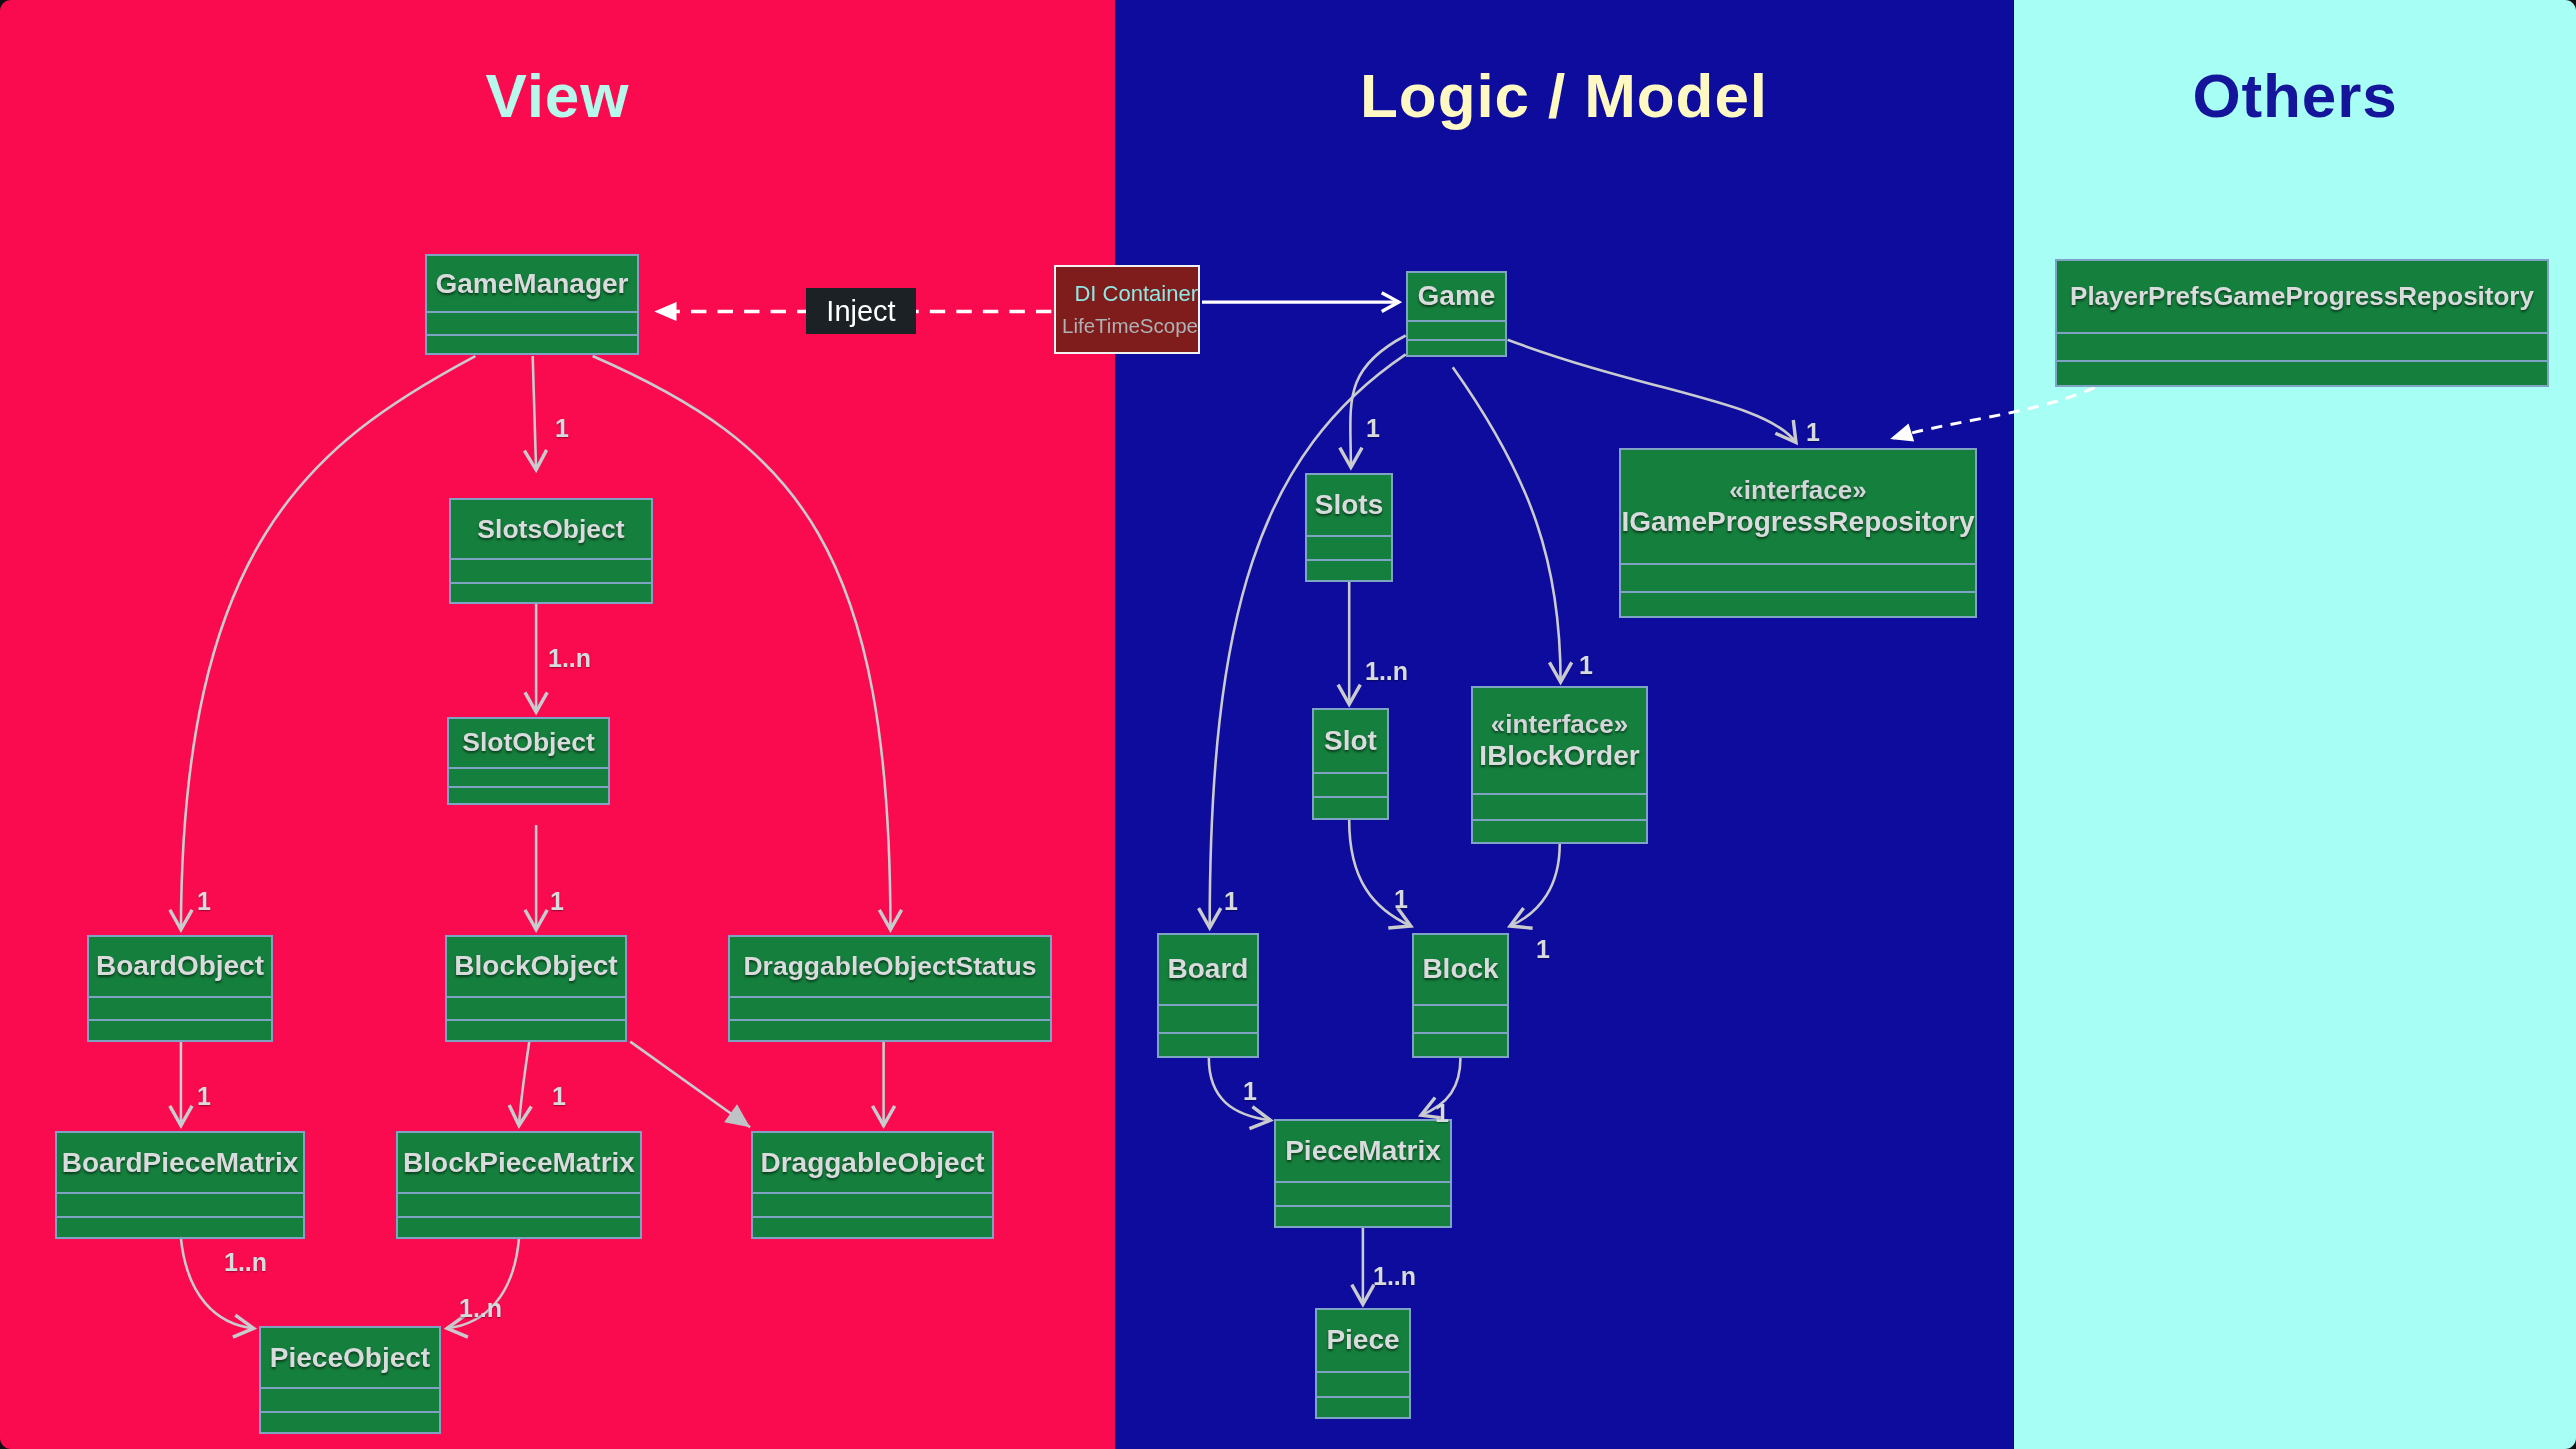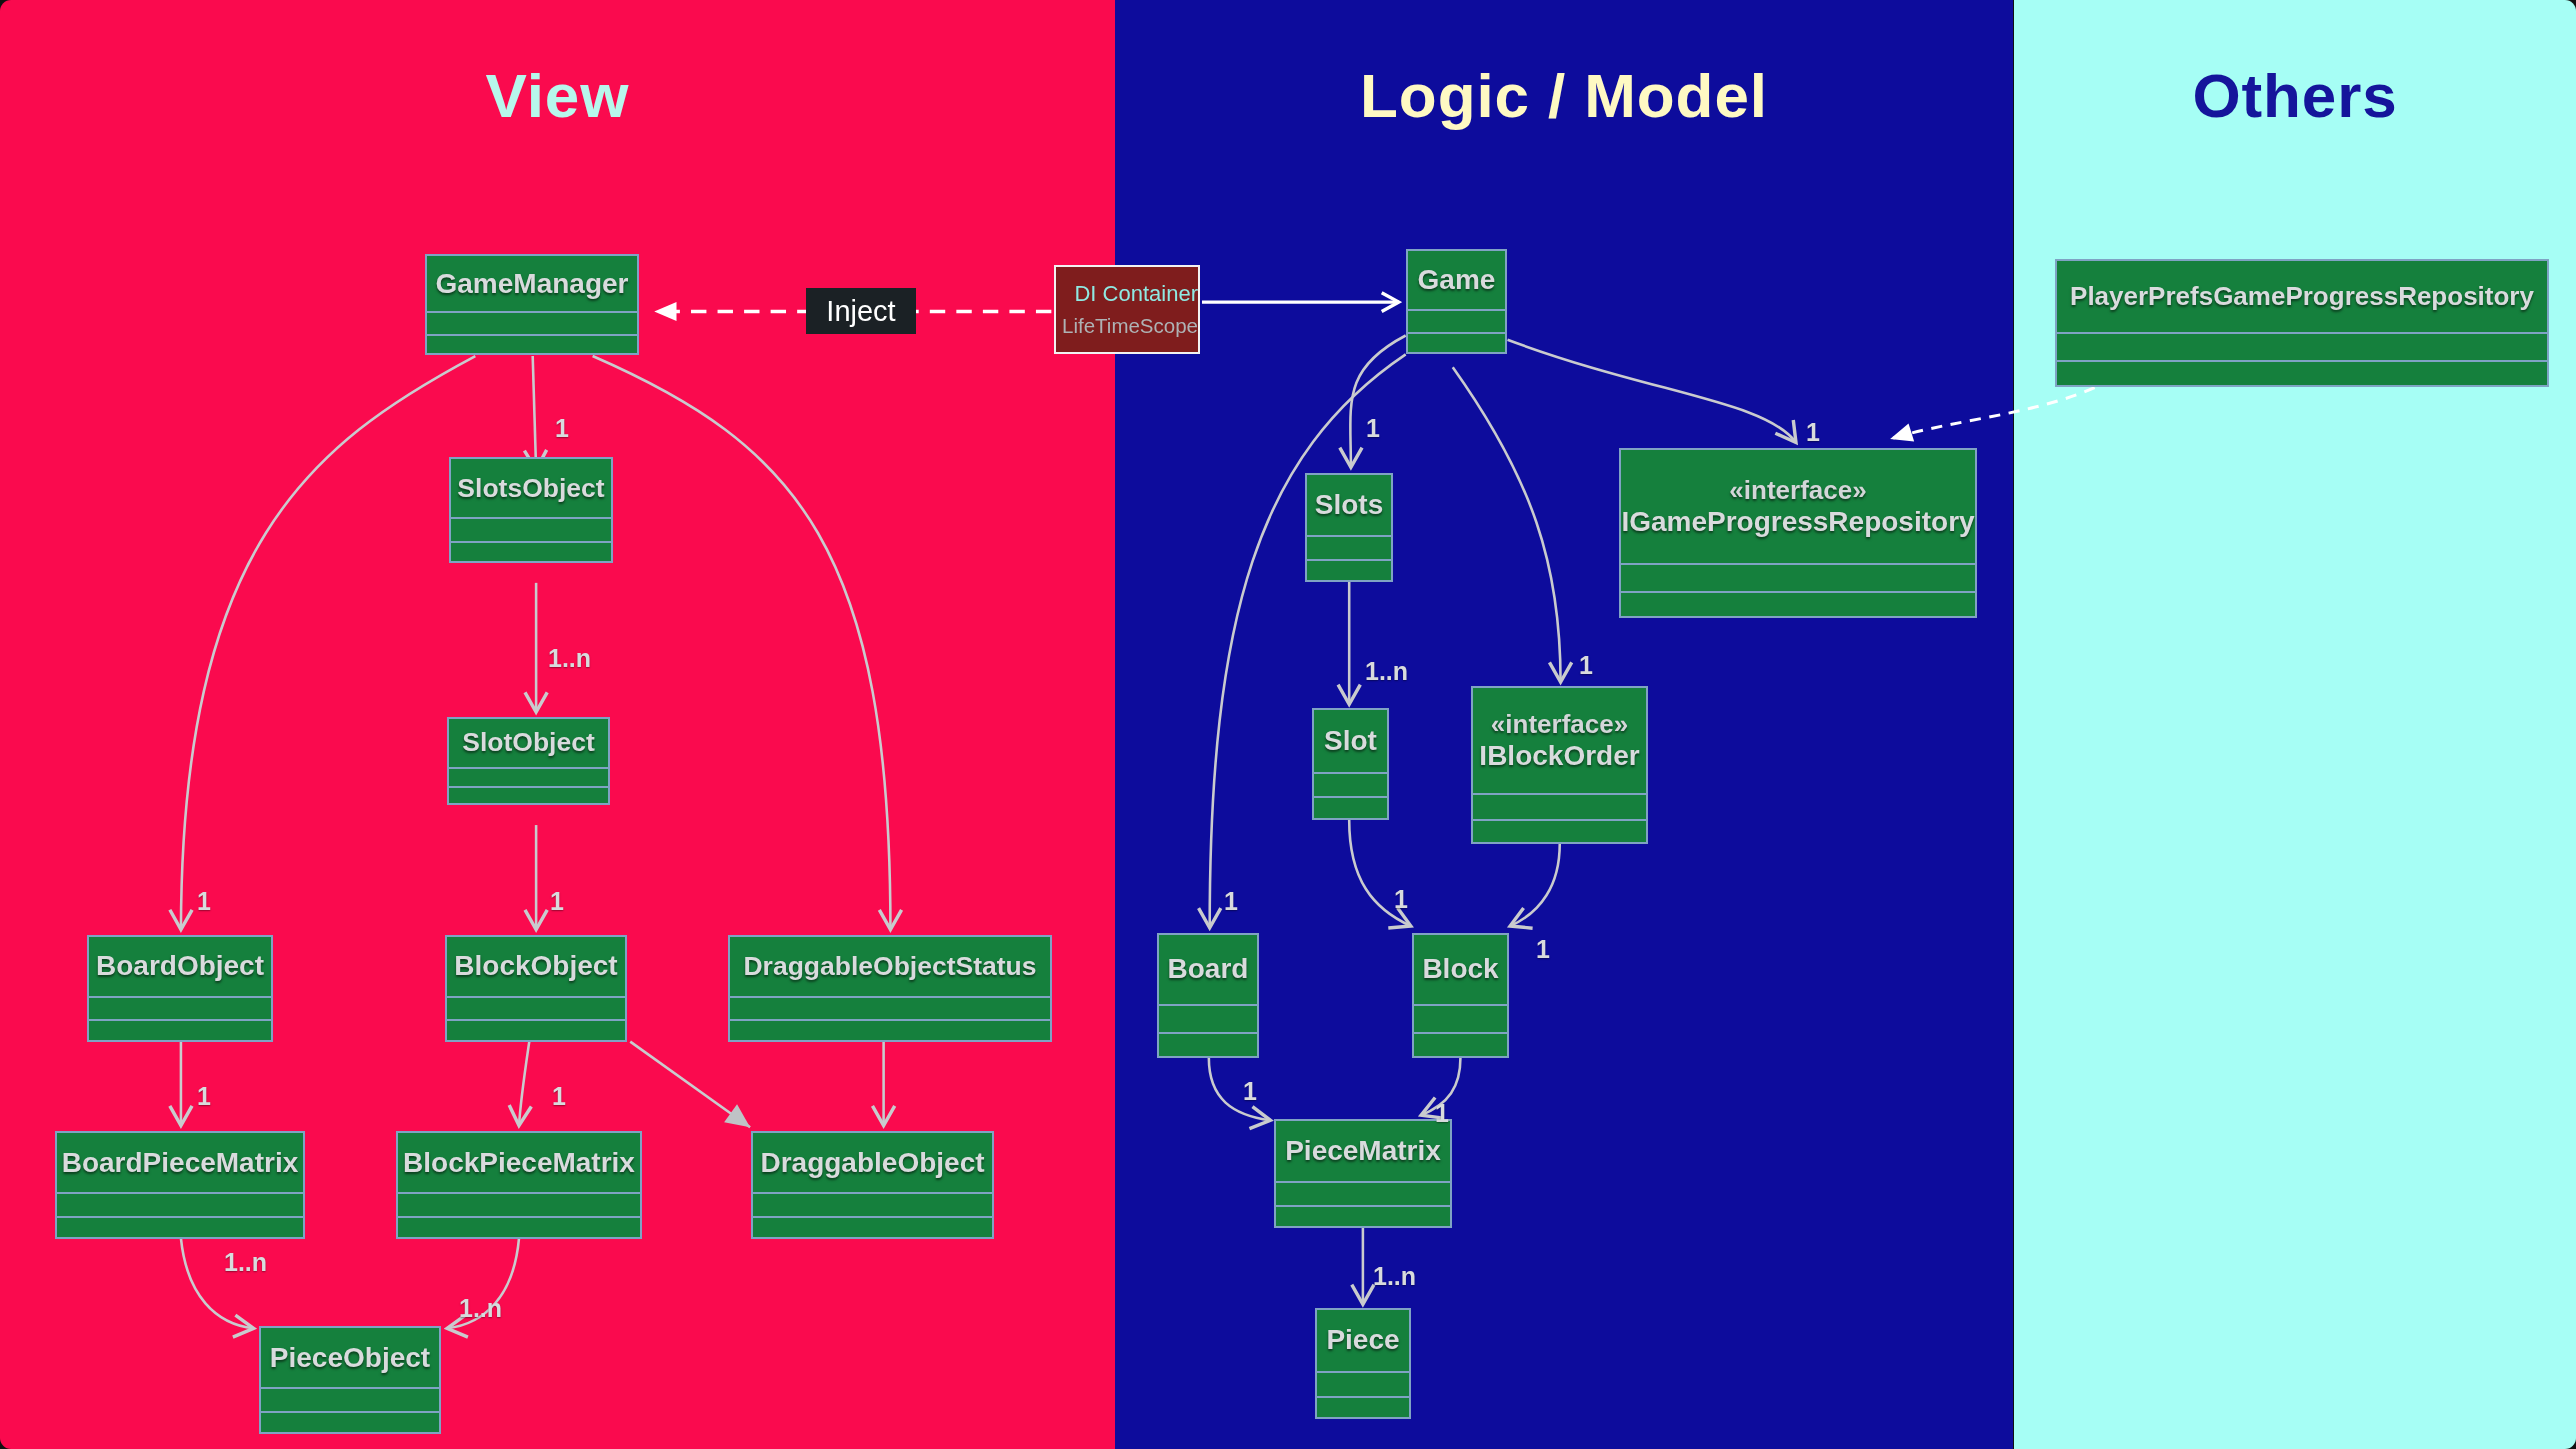--- a/index.html
+++ b/index.html
@@ -96,21 +96,21 @@
     <path class="ew" d="M 1404 353 L 1634 353" marker-end="url(#veeWhite)"></path>
     <path class="ed" d="M 1228 364 L 764 364" marker-end="url(#triWhite)"></path>
     <path class="ed2" d="M 2447 453 C 2370 486, 2282 490, 2208 513" marker-end="url(#triWhite)"></path>
   </svg>
 
   <div class="uml" style="left:425px;top:254px;width:214px;height:101px">
     <div class="c1">GameManager</div>
     <div class="c2"></div>
     <div class="c3"></div>
   </div>
-  <div class="uml fs31" style="left:449px;top:457px;width:164px;height:106px">
+  <div class="uml fs31" style="left:449px;top:498px;width:204px;height:106px">
     <div class="c1">SlotsObject</div>
     <div class="c2"></div>
     <div class="c3"></div>
   </div>
   <div class="uml fs31" style="left:447px;top:717px;width:163px;height:88px">
     <div class="c1">SlotObject</div>
     <div class="c2"></div>
     <div class="c3"></div>
   </div>
   <div class="uml" style="left:87px;top:935px;width:186px;height:107px">
@@ -142,21 +142,21 @@
     <div class="c1">DraggableObject</div>
     <div class="c2"></div>
     <div class="c3"></div>
   </div>
   <div class="uml" style="left:259px;top:1326px;width:182px;height:108px">
     <div class="c1">PieceObject</div>
     <div class="c2"></div>
     <div class="c3"></div>
   </div>
 
-  <div class="uml" style="left:1406px;top:249px;width:101px;height:105px">
+  <div class="uml" style="left:1406px;top:271px;width:101px;height:86px">
     <div class="c1">Game</div>
     <div class="c2"></div>
     <div class="c3"></div>
   </div>
   <div class="uml" style="left:1305px;top:473px;width:88px;height:109px">
     <div class="c1">Slots</div>
     <div class="c2"></div>
     <div class="c3"></div>
   </div>
   <div class="uml" style="left:1312px;top:708px;width:77px;height:112px">

